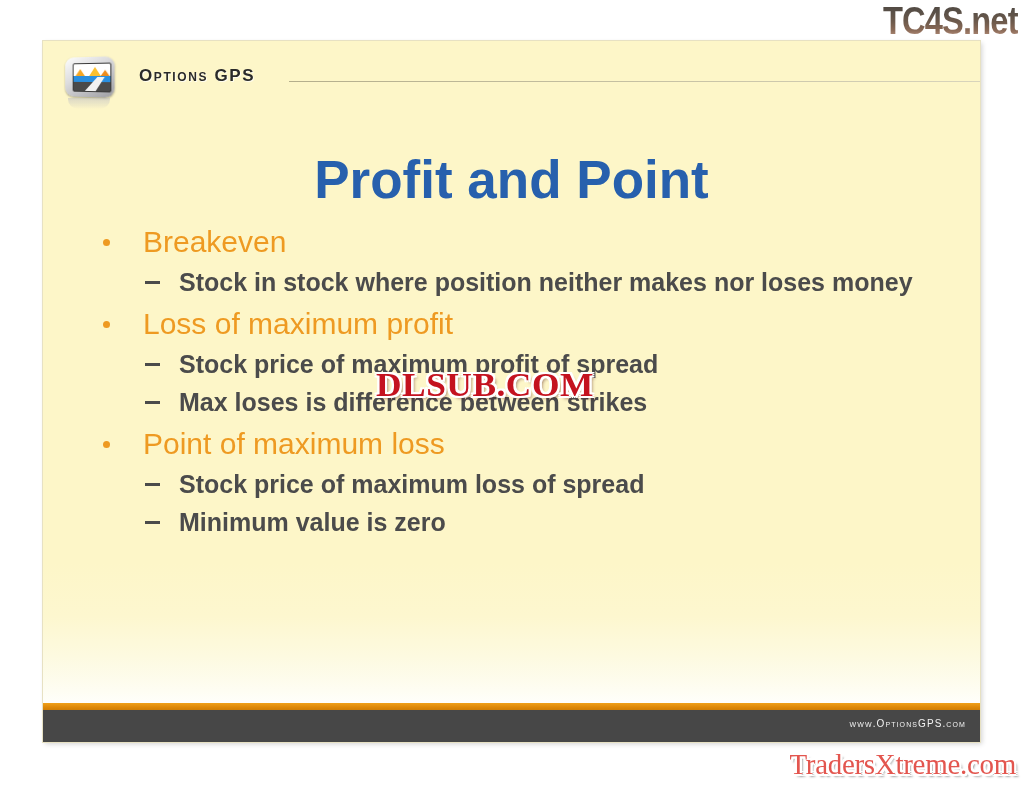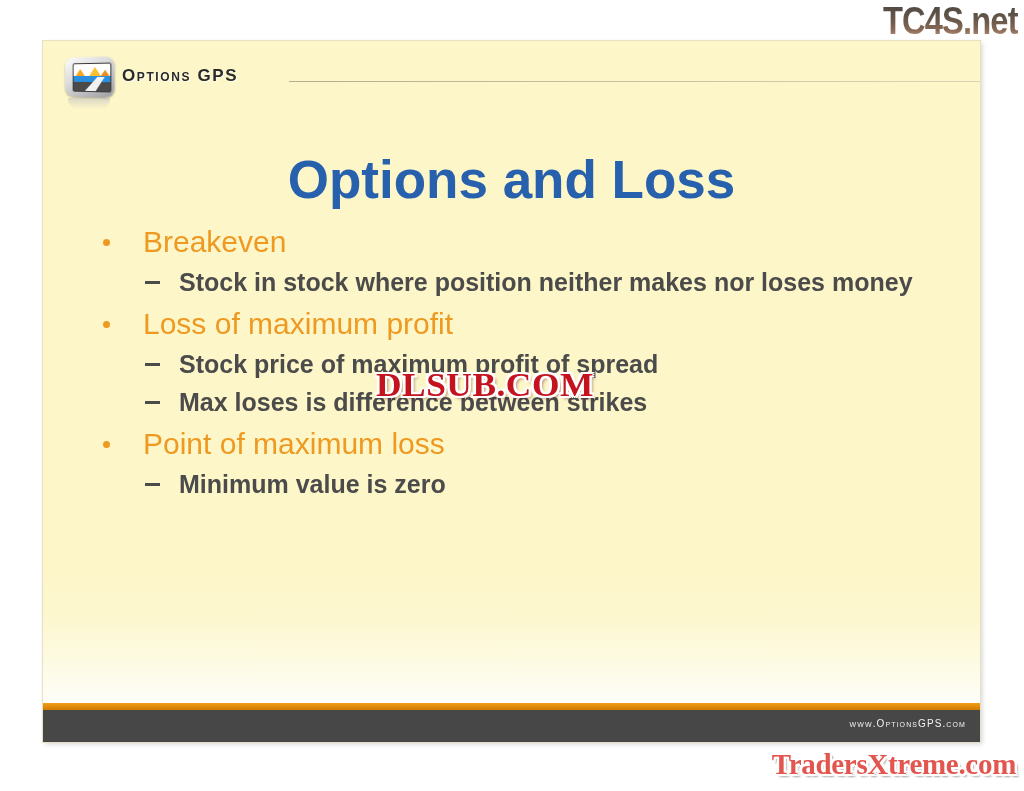--- a/index.html
+++ b/index.html
@@ -107,21 +107,21 @@
                     background:#f2f2f2; clip-path: polygon(0% 100%, 48% 0%, 72% 0%, 38% 100%); }
   #gps-icon .reflection {
     position: absolute;
     left: 6px; top: 41px;
     width: 42px; height: 11px;
     border-radius: 0 0 10px 10px;
     background: linear-gradient(180deg, rgba(190,190,195,0.55), rgba(253,246,200,0));
   }
   #logo-wordmark {
     position: absolute;
-    left: 79px;
+    left: 96px;
     top: 25px;
     font-family: "Liberation Sans", sans-serif;
     font-weight: bold;
     font-size: 17px;
     font-variant: small-caps;
     letter-spacing: 1.6px;
     color: #2a2a2a;
     text-shadow: 1px 1px 0 rgba(255,255,255,0.7);
   }
   #header-rule {
@@ -242,21 +242,21 @@
     letter-spacing: 1.1px;
     color: #f2f2f2;
   }
 
   
   #tradersxtreme-mark {
     position: absolute;
     right: 8px;
     top: 748px;
     font-family: "Liberation Serif", serif;
-    font-weight: bold;
+    font-weight: normal;
     font-size: 29px;
     letter-spacing: -0.3px;
     color: #e3564f;
     text-shadow:
       2px 0 0 #ffffff, -2px 0 0 #ffffff, 0 2px 0 #ffffff, 0 -2px 0 #ffffff,
       2px 2px 0 #ffffff, -2px 2px 0 #ffffff, 2px -2px 0 #ffffff, -2px -2px 0 #ffffff,
       3px 3px 2px rgba(90,90,90,0.55);
     user-select: none;
     white-space: nowrap;
   }
@@ -281,21 +281,21 @@
           <div class="land"></div>
           <div class="road"></div>
         </div>
       </div>
       <div class="reflection"></div>
     </div>
     <div id="logo-wordmark">Options GPS</div>
     <div id="header-rule"></div>
   </div>
 
-  <h1 id="slide-title">Options and Loss</h1>
+  <h1 id="slide-title">Profit and Point</h1>
 
   <div id="body-content">
 
     <div class="bullet-group">
       <div class="level1">
         <span class="dot"></span>
         <span>Breakeven</span>
       </div>
       <div class="level2">
         <span class="dash"></span>
@@ -318,20 +318,21 @@
       </div>
     </div>
 
     <div class="bullet-group">
       <div class="level1">
         <span class="dot"></span>
         <span>Point of maximum loss</span>
       </div>
       <div class="level2">
         <span class="dash"></span>
+        <span>Stock price of maximum loss of spread</span>
       </div>
       <div class="level2 tight">
         <span class="dash"></span>
         <span>Minimum value is zero</span>
       </div>
     </div>
 
   </div>
 
   <div id="dlsub-watermark">DLSUB.COM</div>

